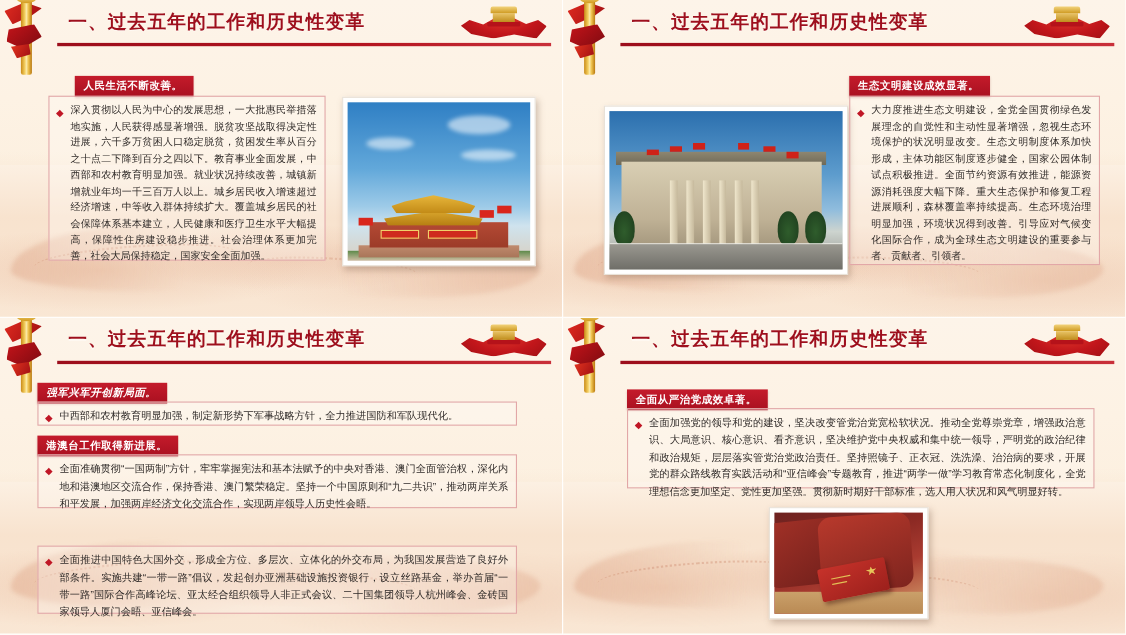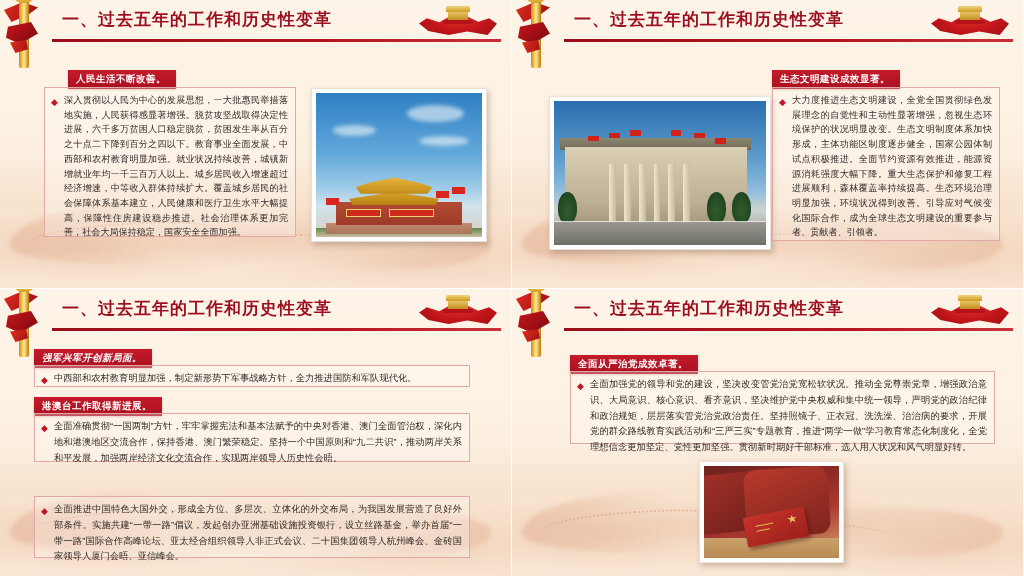--- a/index.html
+++ b/index.html
@@ -346,21 +346,21 @@
           <div class="roof"></div>
       </div>
     </div>
 
     <div class="block" style="left:58px;top:64px;">
       <span class="badge">全面从严治党成效卓著。</span>
     </div>
     <div class="textbox" style="position:absolute;left:58px;top:82px;width:425px;height:73px;">
       <div class="para wide">
         <span class="dot">◆</span>
-        <span>全面加强党的领导和党的建设，坚决改变管党治党宽松软状况。推动全党尊崇党章，增强政治意识、大局意识、核心意识、看齐意识，坚决维护党中央权威和集中统一领导，严明党的政治纪律和政治规矩，层层落实管党治党政治责任。坚持照镜子、正衣冠、洗洗澡、治治病的要求，开展党的群众路线教育实践活动和“三严三实”专题教育，推进“两学一做”学习教育常态化制度化，全党理想信念更加坚定、党性更加坚强。贯彻新时期好干部标准，选人用人状况和风气明显好转。</span>
+        <span>全面加强党的领导和党的建设，坚决改变管党治党宽松软状况。推动全党尊崇党章，增强政治意识、大局意识、核心意识、看齐意识，坚决维护党中央权威和集中统一领导，严明党的政治纪律和政治规矩，层层落实管党治党政治责任。坚持照镜子、正衣冠、洗洗澡、治治病的要求，开展党的群众路线教育实践活动和“亚信峰会”专题教育，推进“两学一做”学习教育常态化制度化，全党理想信念更加坚定、党性更加坚强。贯彻新时期好干部标准，选人用人状况和风气明显好转。</span>
       </div>
     </div>
 
     <div class="photo" style="left:187px;top:172px;width:135px;height:92px;">
       <div class="inner ph-seat">
         <div class="seatA"></div>
         <div class="seatB"></div>
         <div class="wood"></div>
         <div class="book">
             <div class="emb"></div>

